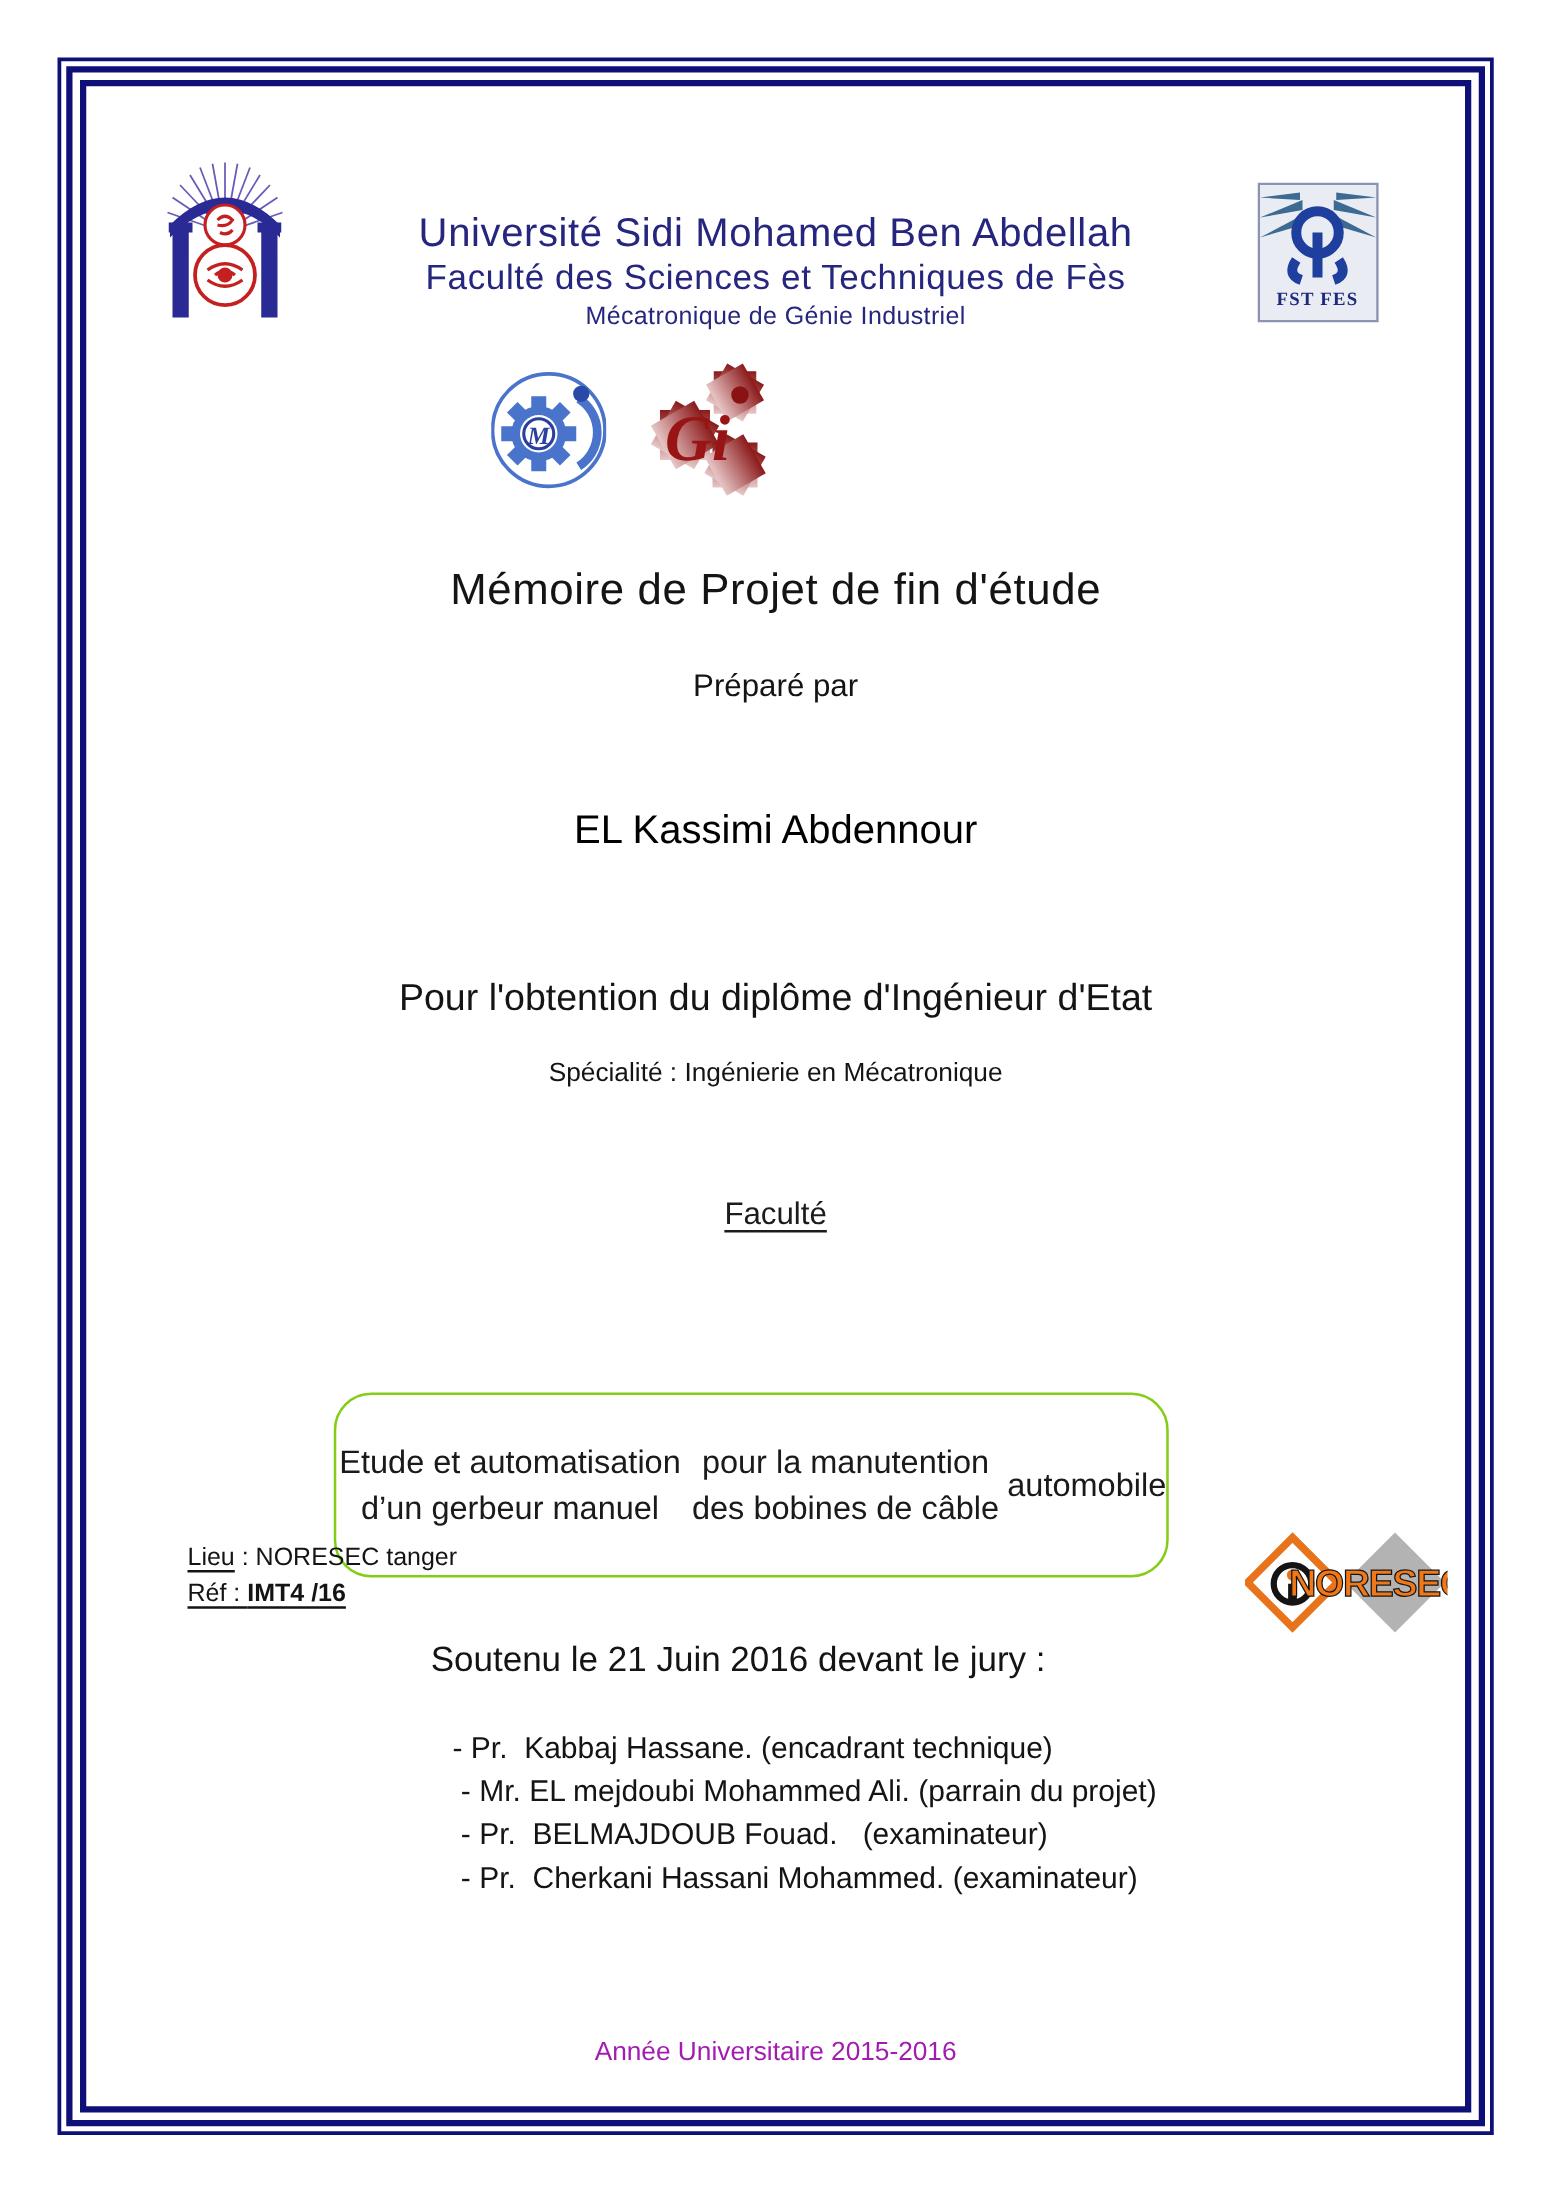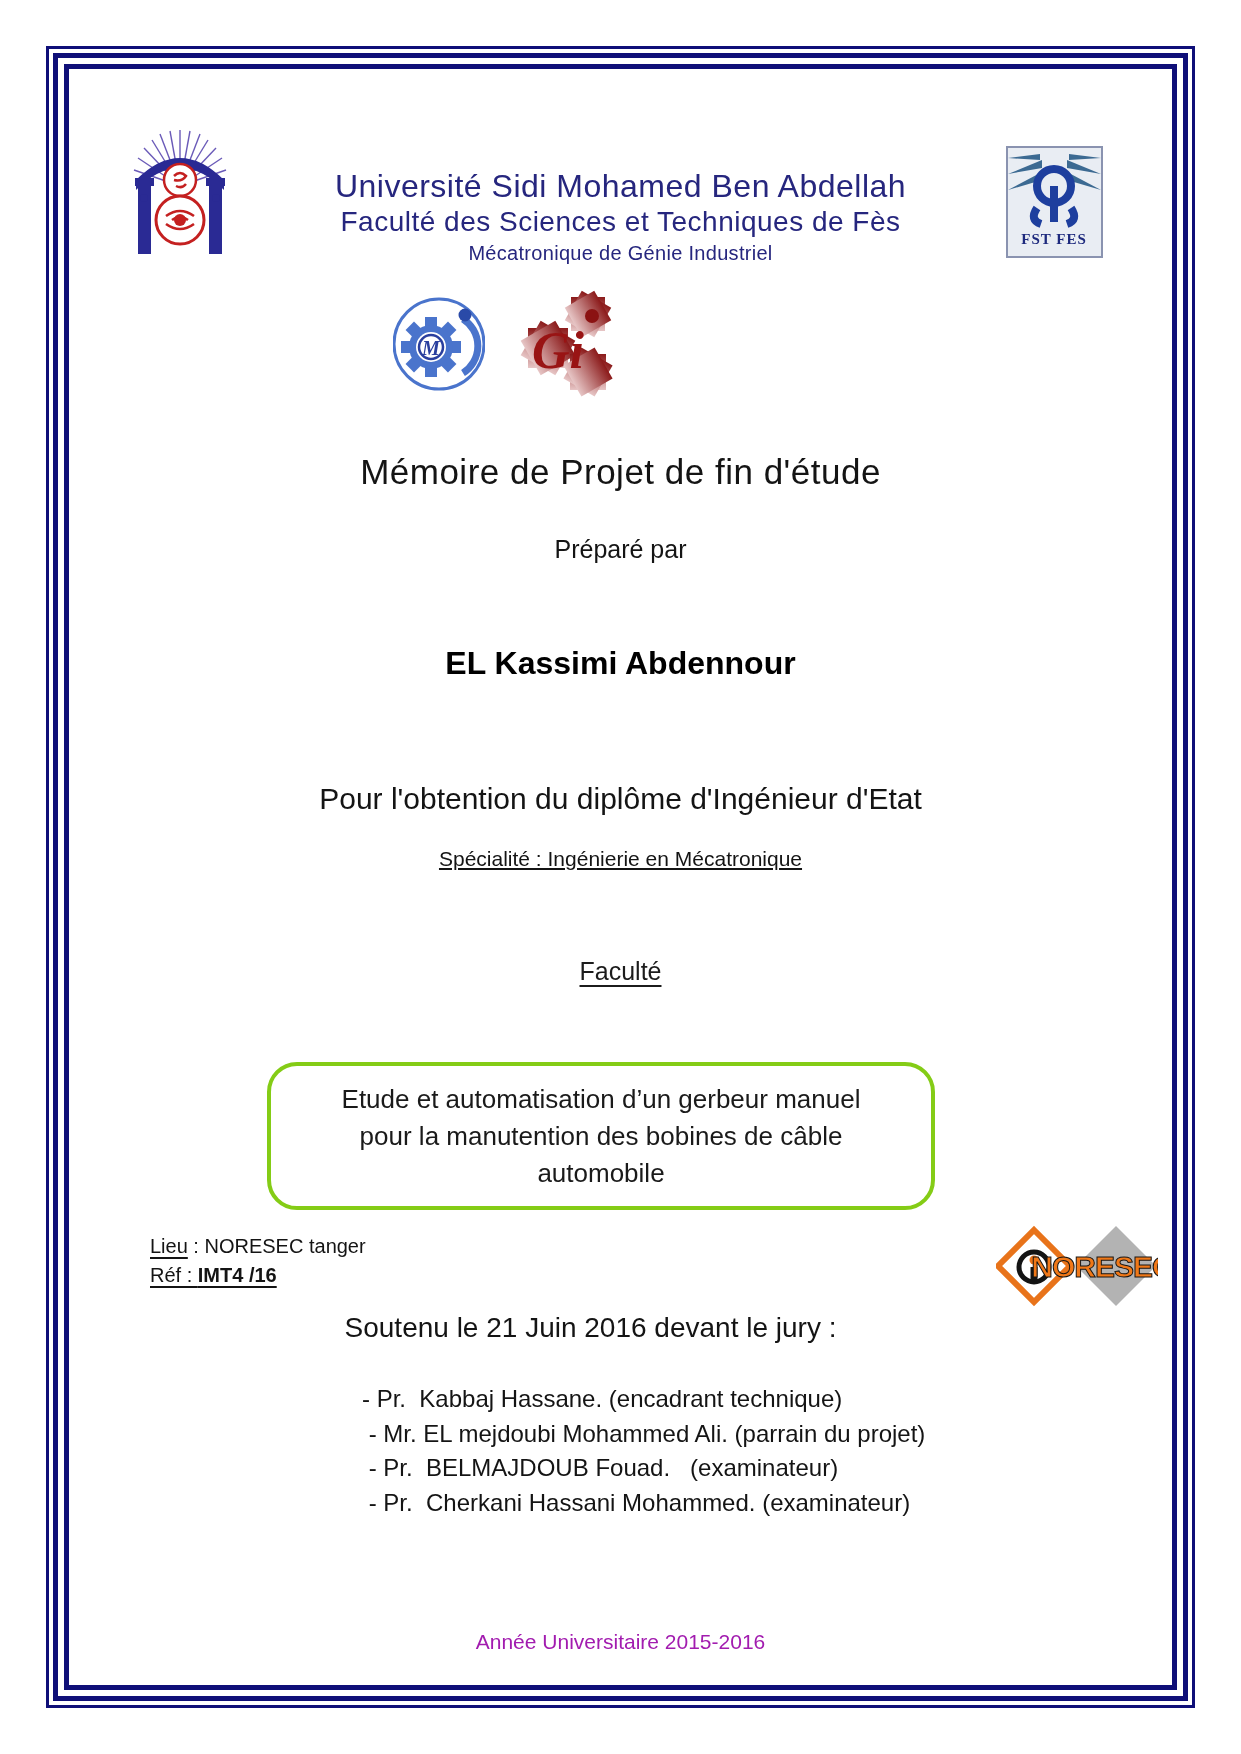--- a/index.html
+++ b/index.html
@@ -20,30 +20,30 @@
   .hdr-line3{top:242px;font-size:20px;letter-spacing:.3px;color:#26267e;}
 
   .usmba-logo{left:128px;top:128px;width:104px;height:132px;}
   .fst-logo{left:1006px;top:146px;width:97px;height:112px;}
   .meca-logo{left:393px;top:293px;width:92px;height:102px;}
   .gi-logo{left:518px;top:290px;width:98px;height:108px;}
   .noresec-logo{left:996px;top:1220px;width:162px;height:90px;}
 
   .doc-type{top:452px;font-size:35px;letter-spacing:.5px;color:#141414;}
   .prepared{top:535px;font-size:25px;color:#141414;}
-  .author{top:645px;font-size:32px;font-weight:bold;color:#000;}
+  .author{top:645px;font-size:32px;font-weight:normal;color:#000;}
   .degree{top:782px;font-size:30px;color:#141414;}
-  .specialty{top:847px;font-size:21px;color:#141414;text-decoration:underline;}
+  .specialty{top:847px;font-size:21px;color:#141414;}
   .intitule{top:957px;font-size:25px;}
   .intitule span{text-decoration:underline;text-underline-offset:5px;}
 
   .title-box{
-    left:267px;top:1062px;width:668px;height:148px;box-sizing:border-box;
-    border:4px solid #84cc16;border-radius:30px;
-    display:flex;flex-direction:column;justify-content:center;align-items:center;
+    left:267px;top:1114px;width:668px;height:148px;box-sizing:border-box;
+    border:2px solid #84cc16;border-radius:30px;
+    display:flex;flex-direction:row;justify-content:center;align-items:center;
     font-size:26px;line-height:37px;color:#1a1a1a;text-align:center;
   }
 
   .lieu-block{left:150px;top:1232px;font-size:20px;line-height:29px;color:#141414;}
   .u{text-decoration:underline;text-underline-offset:4px;}
   .pre{white-space:pre-wrap;}
   .ref-line b{font-weight:bold;}
 
   .defense{top:1312px;left:0;right:60px;text-align:center;font-size:28px;color:#141414;}
   .jury{left:362px;top:1382px;font-size:24px;line-height:34.5px;color:#141414;}

